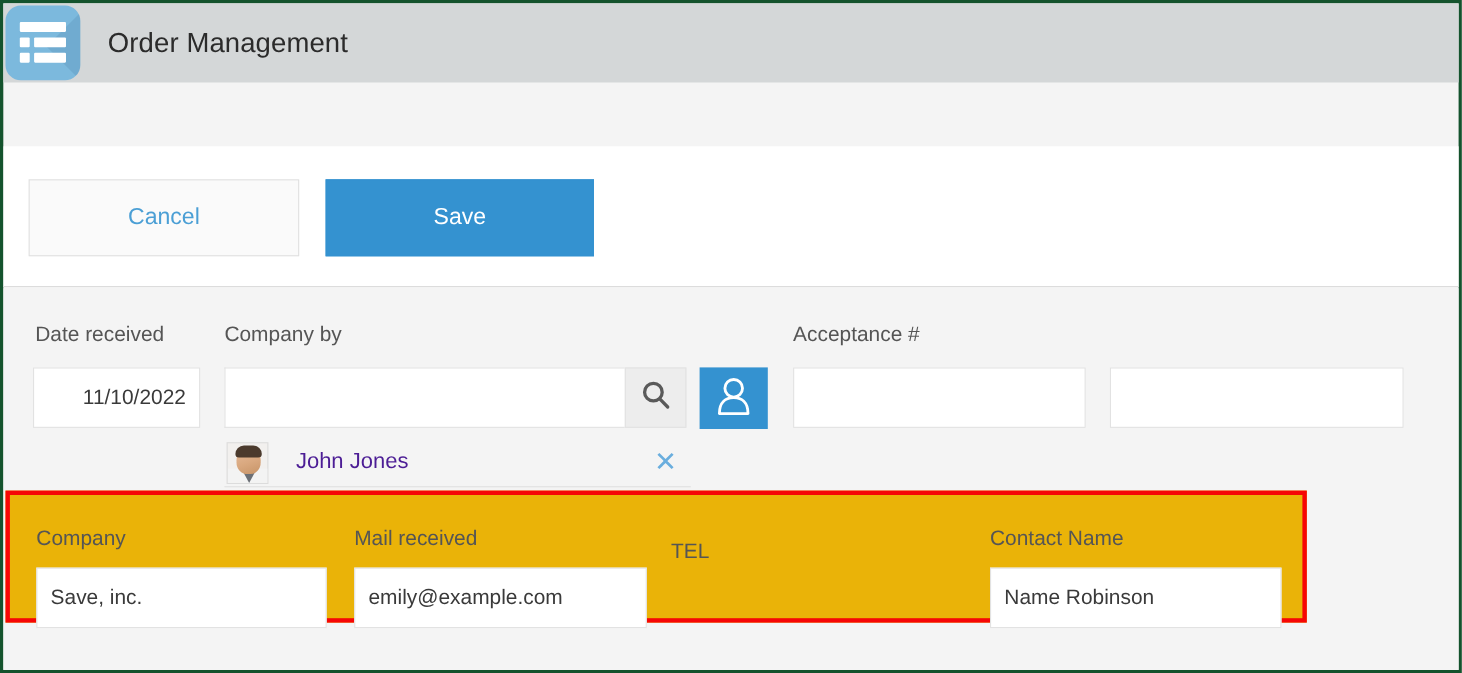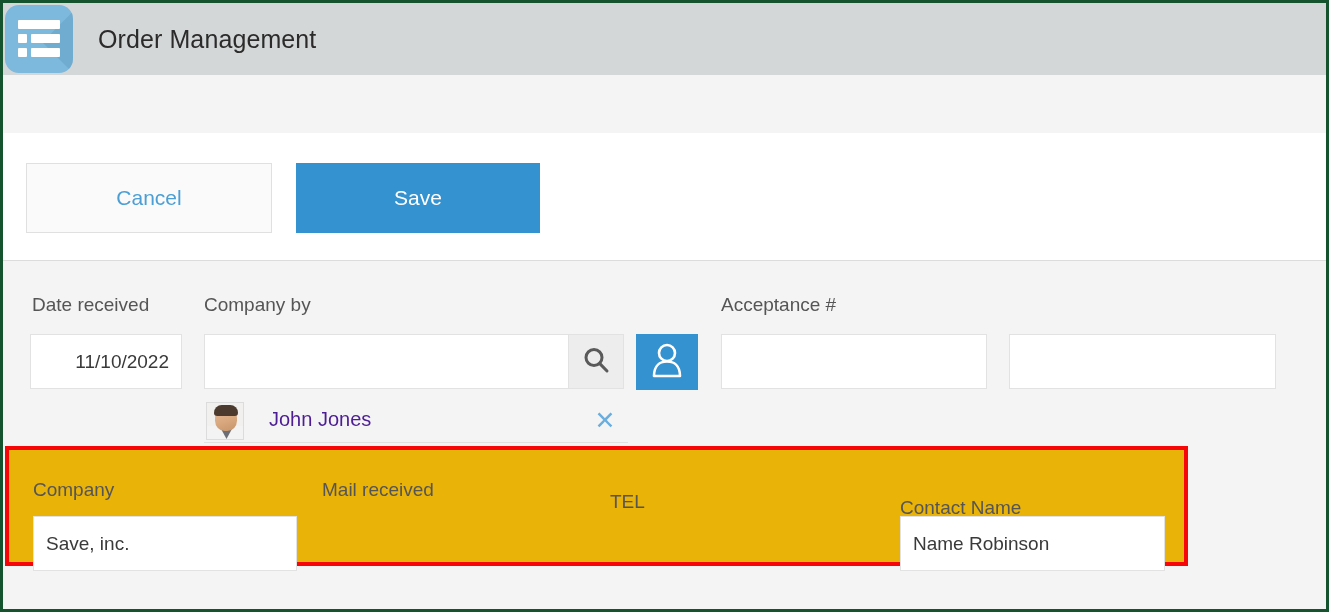--- a/index.html
+++ b/index.html
@@ -377,20 +377,21 @@
     <div class="selected-user-name">John Jones</div>
     <div class="remove-user">✕</div>
   </div>
 
   <div class="highlight-box">
 
     <div class="field-label" style="left:24px; top:29px;">Company</div>
     <div class="field-box" style="left:24px; top:66px; width:264px; height:55px;">Save, inc.</div>
 
     <div class="field-label" style="left:313px; top:29px;">Mail received</div>
+    <div class="field-box" style="left:313px; top:66px; width:266px; height:55px;">emily@example.com</div>
 
     <div class="field-label" style="left:601px; top:29px;margin-top:12px;">TEL</div>
 
-    <div class="field-label" style="left:891px; top:47px;">Contact Name</div>
+    <div class="field-label" style="left:891px; top:29px;">Contact Name</div>
     <div class="field-box" style="left:891px; top:66px; width:265px; height:55px;">Name Robinson</div>
   </div>
 
 </div>
 
 </body></html>

